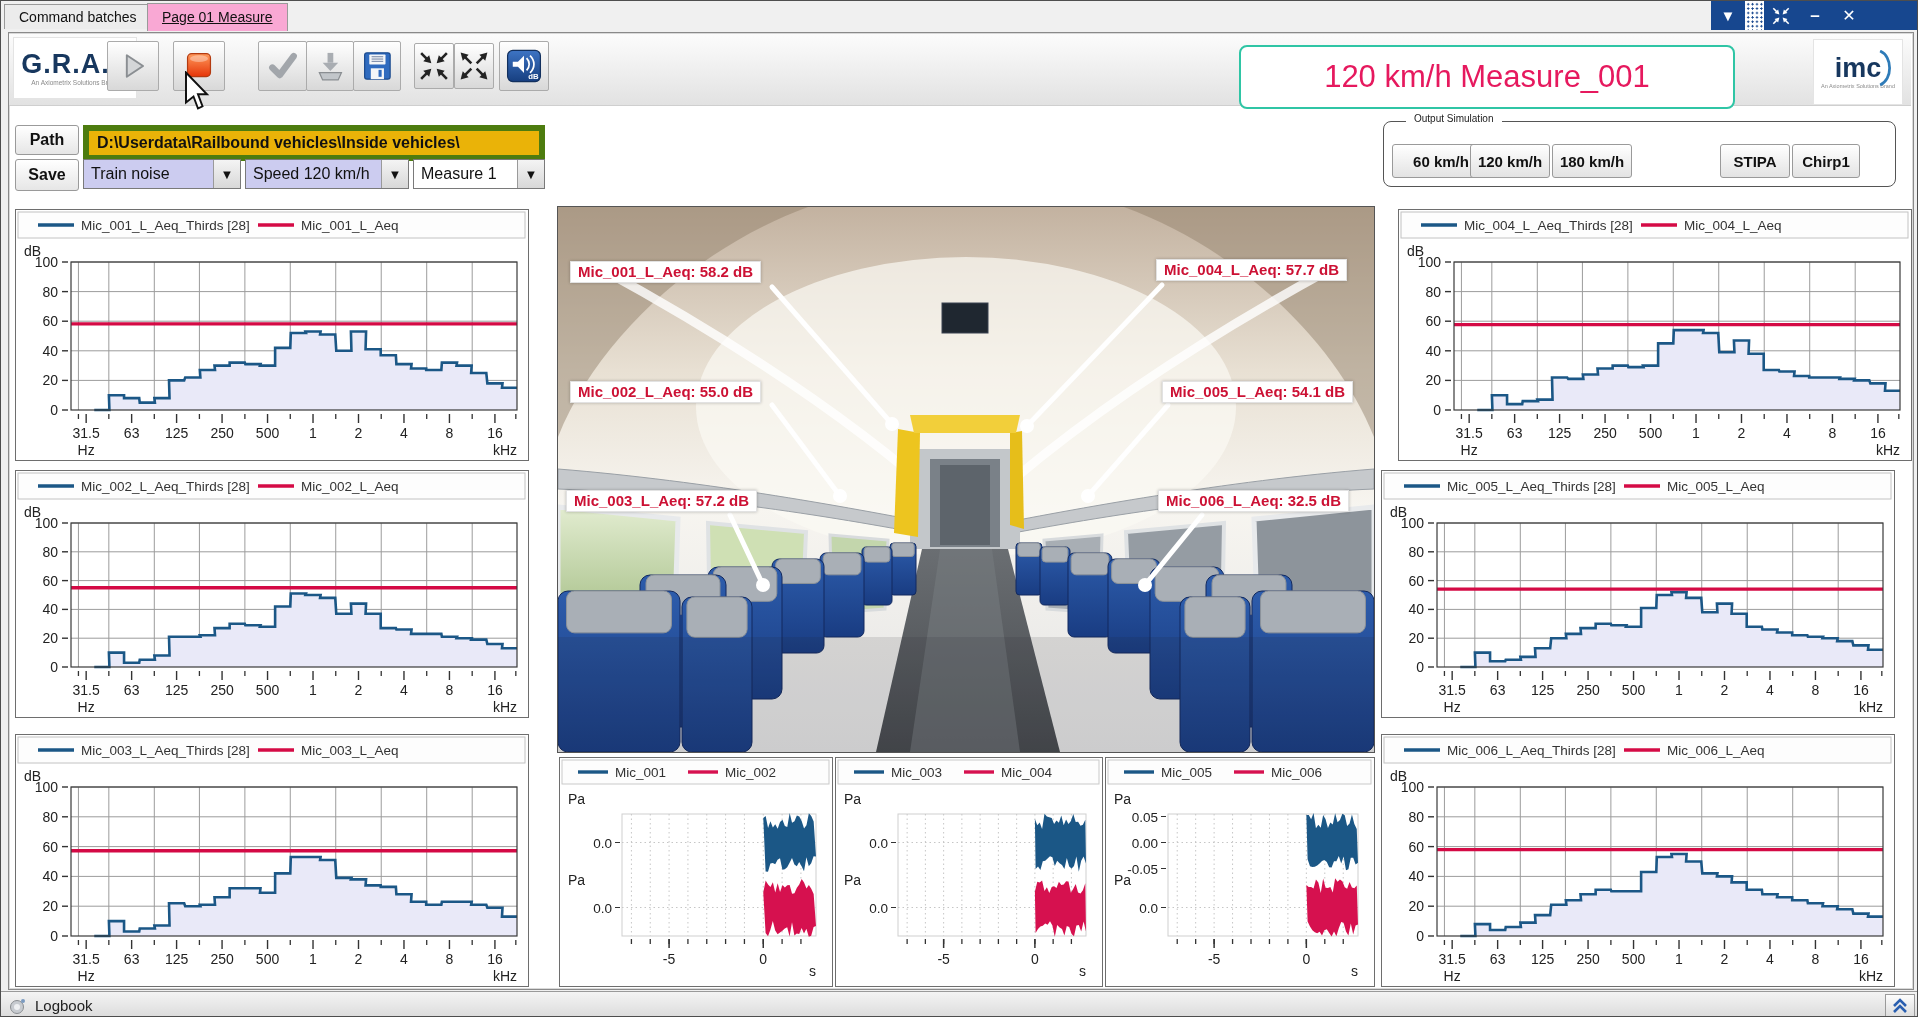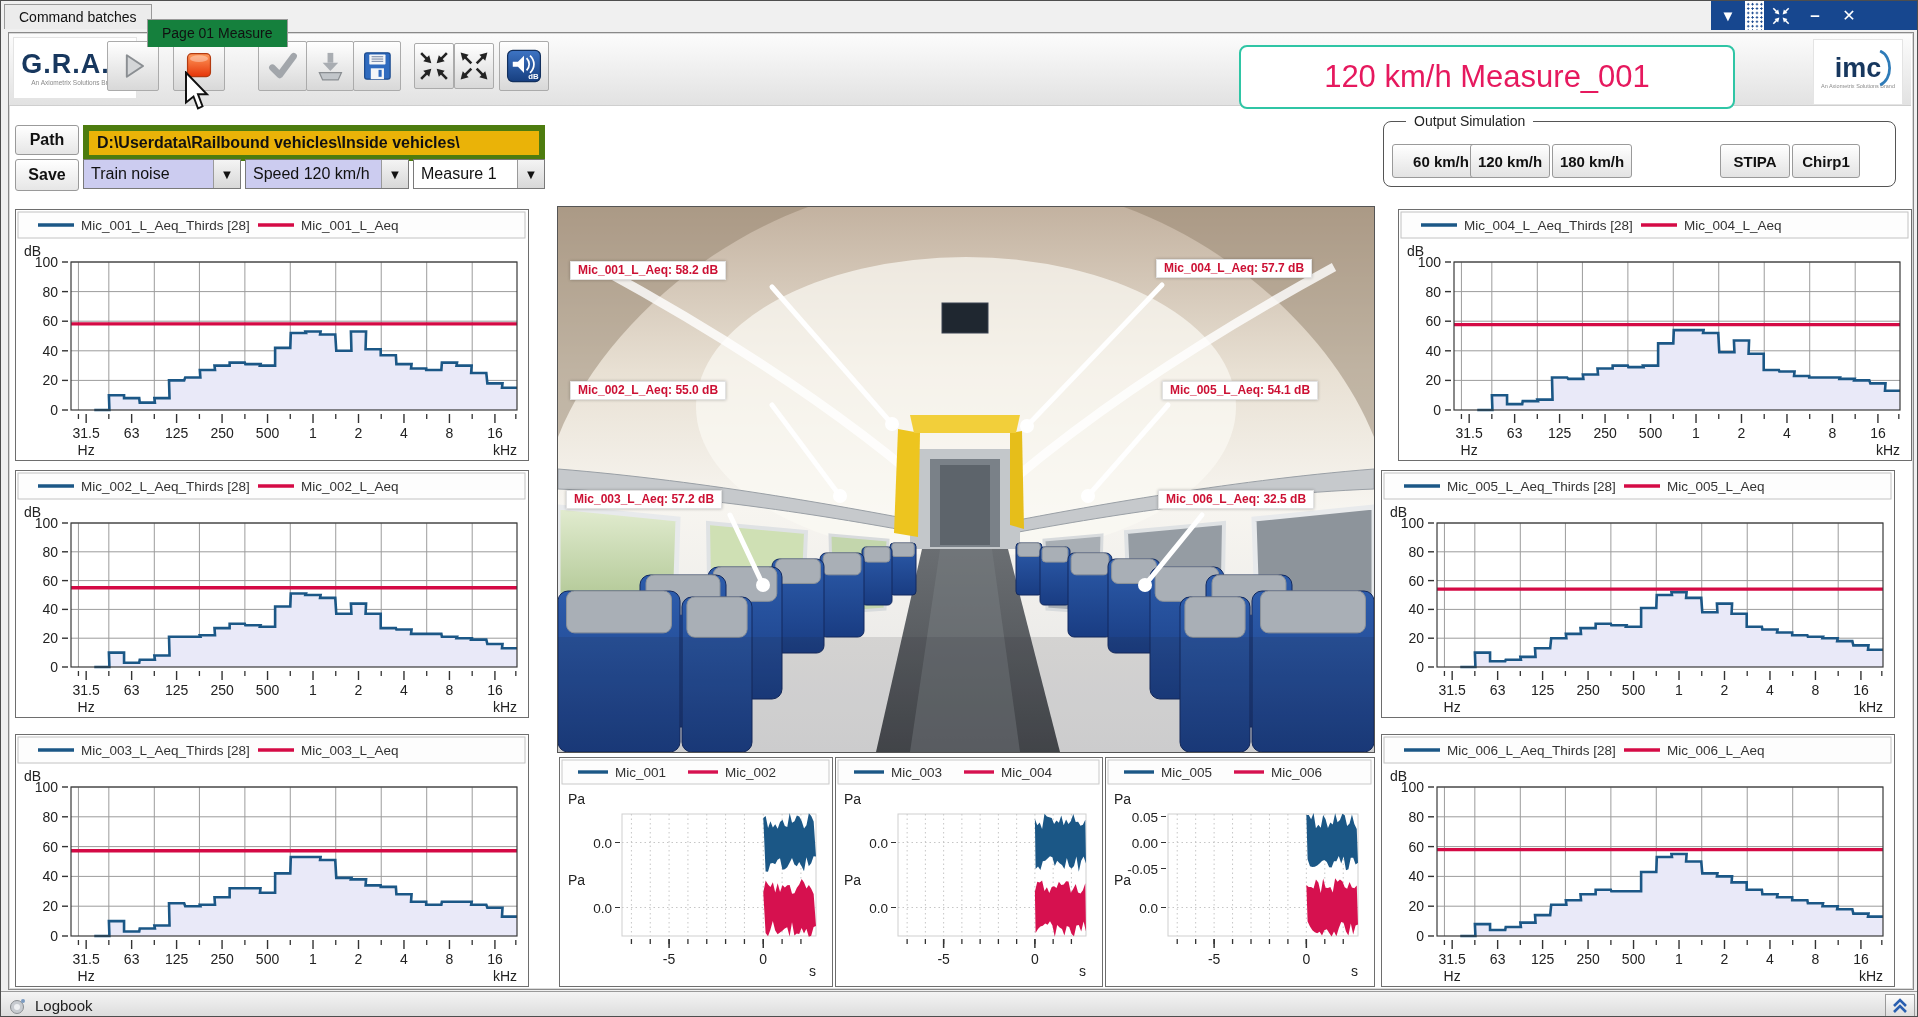--- a/index.html
+++ b/index.html
@@ -3,21 +3,21 @@
 <meta charset="utf-8">
 <style>
   html,body{margin:0;padding:0;background:#9a9a9a;}
   #app{position:relative;width:1918px;height:1017px;background:#f0f0f0;
        font-family:"Liberation Sans",sans-serif;overflow:hidden;border:1px solid #4e4e4e;box-sizing:border-box;}
   .abs{position:absolute;}
   
   .tabstrip{left:0;top:0;width:100%;height:29px;background:#f0f0f0;}
   .tab{top:3px;height:25px;padding:0 14px;font-size:14px;line-height:25px;color:#111;
        background:#ececec;border:1px solid #9a9a9a;border-bottom:none;box-sizing:border-box;}
-  .tab.active{top:18px;height:28px;background:#15803d;z-index:3;line-height:27px;}
+  .tab.active{top:2px;height:28px;background:#f9a8d4;z-index:3;line-height:27px;text-decoration:underline;}
   
   .winbar{right:0;top:0;width:206px;height:29px;background:#17478f;display:flex;align-items:center;}
   .winbtn{width:34px;height:29px;display:flex;align-items:center;justify-content:center;color:#fff;
           font-size:15px;cursor:default;}
   .dragdots{width:19px;height:29px;background-color:#fff;
      background-image:radial-gradient(#17478f 1.1px, transparent 1.1px);background-size:4.4px 4.4px;background-position:1px 1px;}
   
   .contentframe{left:7px;top:31px;width:1904px;height:956px;background:#fff;border:1px solid #8a8a8a;
                 box-shadow:0 0 0 1px #d9d9d9 inset;}
   .toolbar{left:8px;top:33px;width:1902px;height:71px;background:linear-gradient(#fcfcfc,#e2e2e2);
@@ -33,29 +33,29 @@
   .fieldbtn{background:linear-gradient(#ffffff,#e6e6e6);border:1px solid #9a9a9a;border-radius:3px;
             font-size:16px;font-weight:bold;color:#111;display:flex;align-items:center;justify-content:center;}
   .textfield{background:#eab308;border:6px solid #4d7c0f;font-size:16px;font-weight:bold;color:#111;
              display:flex;align-items:center;padding:12px 8px;box-sizing:border-box;}
   .dropdown{border:1px solid #7a7a7a;font-size:16px;color:#111;display:flex;align-items:center;box-sizing:border-box;}
   .dropdown .val{flex:1;padding:0 7px;white-space:nowrap;overflow:hidden;}
   .ddbtn{width:26px;height:100%;background:linear-gradient(#f4f4f4,#d8d8d8);border-left:1px solid #9a9a9a;
          display:flex;align-items:center;justify-content:center;font-size:13px;color:#111;}
   
   .group{border:1px solid #555;border-radius:8px;}
-  .grouplabel{position:absolute;top:-9px;left:22px;background:#fff;padding:0 8px;font-size:14px;color:#222;}
+  .grouplabel{position:absolute;top:-9px;left:22px;background:#fff;padding:0 8px;font-size:10px;color:#222;}
   .simbtn{position:absolute;height:32px;background:linear-gradient(#ffffff,#e3e3e3);border:1px solid #9a9a9a;
           border-radius:3px;font-size:15px;font-weight:bold;color:#111;display:flex;align-items:center;justify-content:center;}
   
   .panel{background:#fff;border:1px solid #6e6e6e;}
   
   .photo{border:1px solid #555;overflow:hidden;background:#d8d2c8;}
   .callout{position:absolute;background:#fff;border:1px solid #e2e2e2;box-shadow:0 0 3px rgba(0,0,0,.25);
-           padding:1px 7px 2px 7px;font-size:12px;font-weight:bold;white-space:nowrap;z-index:5;}
+           padding:1px 7px 2px 7px;font-size:15px;font-weight:bold;white-space:nowrap;z-index:5;}
   
   .statusbar{left:0;top:990px;width:1918px;height:27px;background:linear-gradient(#f4f4f4,#dadada);
              border-top:1px solid #9a9a9a;display:flex;align-items:center;}
   .statustext{font-size:15px;color:#222;margin-left:8px;}
   .upbtn{position:absolute;right:4px;top:2px;width:28px;height:22px;background:linear-gradient(#fdfdfd,#dcdcdc);
          border:1px solid #9a9a9a;display:flex;align-items:center;justify-content:center;}
   .titlebox{border:2px solid #2fc5a5;border-radius:8px;background:#fff;display:flex;align-items:center;justify-content:center;
             font-size:31px;color:#e6195e;}
   svg{display:block;}
 </style>

